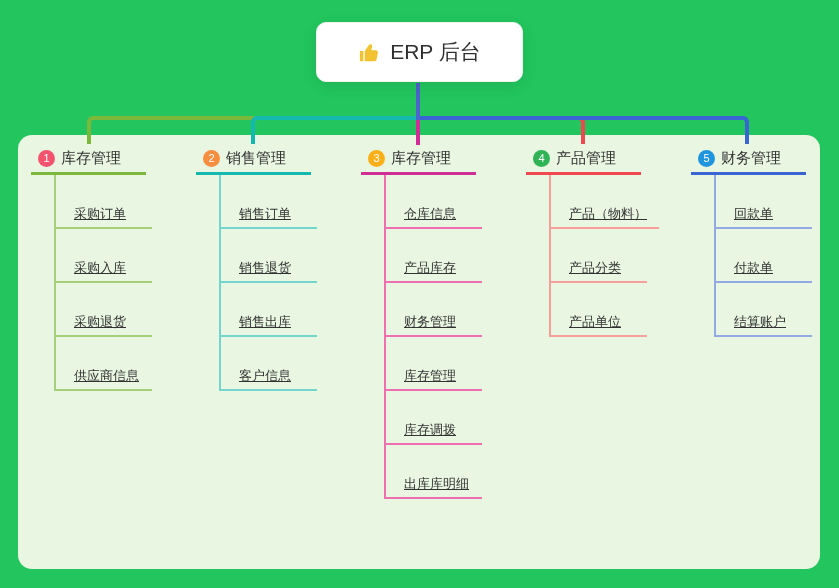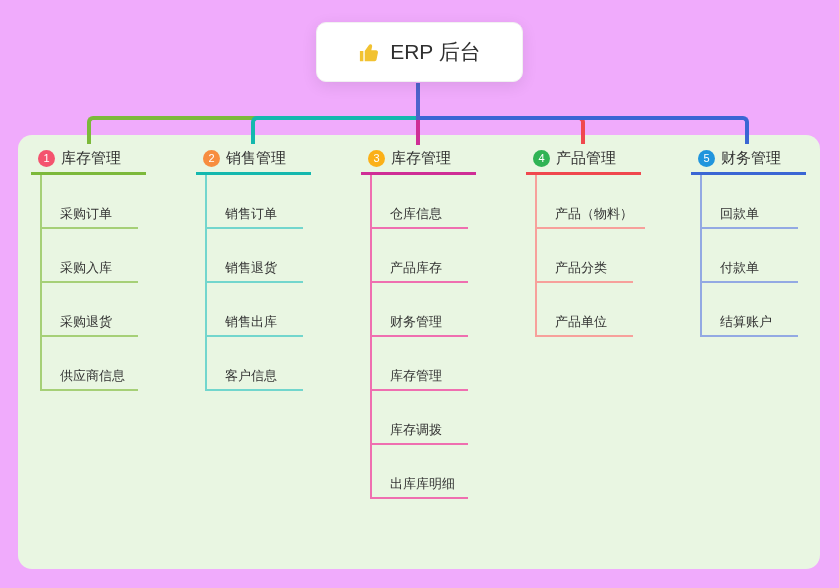--- a/index.html
+++ b/index.html
@@ -1,18 +1,18 @@
 <!DOCTYPE html>
 <html><head>
 <meta charset="utf-8">
 <style>
   html,body{margin:0;padding:0;background:#ffffff;}
   .stage{
     position:relative;width:839px;height:588px;overflow:hidden;
-    font-family:"Liberation Sans", sans-serif;color:#333333;background:#f0abfc;
+    font-family:"Liberation Sans", sans-serif;color:#333333;background:#22c55e;
   }
   
   .panel{
     position:absolute;left:18px;top:135px;width:802px;height:434px;
     background:var(--panel,#e9f6e2);border-radius:14px;
   }
   
   .root-card{
     position:absolute;left:316px;top:22px;width:207px;height:60px;
     background:#ffffff;border-radius:10px;border:1px solid #f1f1f1;
@@ -37,21 +37,21 @@
     display:flex;align-items:center;gap:6px;
     width:115px;height:30px;padding-left:7px;box-sizing:border-box;
     border-bottom:3px solid var(--c);
     font-size:15px;color:#333333;cursor:default;
   }
   .badge{
     flex:0 0 auto;width:17px;height:17px;border-radius:50%;
     background:var(--bc);color:#ffffff;font-size:11px;line-height:17px;
     text-align:center;font-weight:500;
   }
-  .items{margin-left:9px;border-left:2px solid var(--lc);}
+  .items{margin-left:23px;border-left:2px solid var(--lc);text-decoration:underline;}
   .item{
     height:54px;display:flex;align-items:flex-end;
     width:max-content;min-width:96px;
     padding:0 12px 4px 18px;box-sizing:border-box;
     border-bottom:2px solid var(--lc);
     font-size:13px;color:#333333;cursor:default;
   }
   .b0{left:31px;} .b1{left:196px;} .b2{left:361px;} .b3{left:526px;} .b4{left:691px;}
 </style>
 </head>

